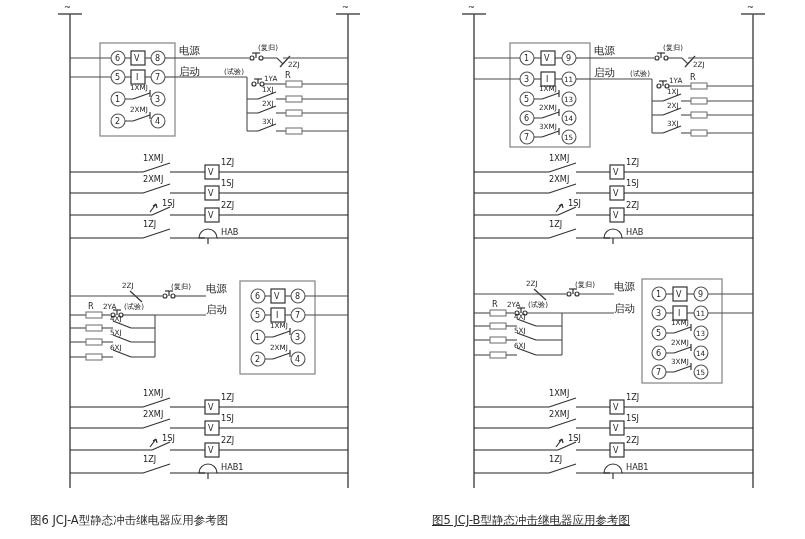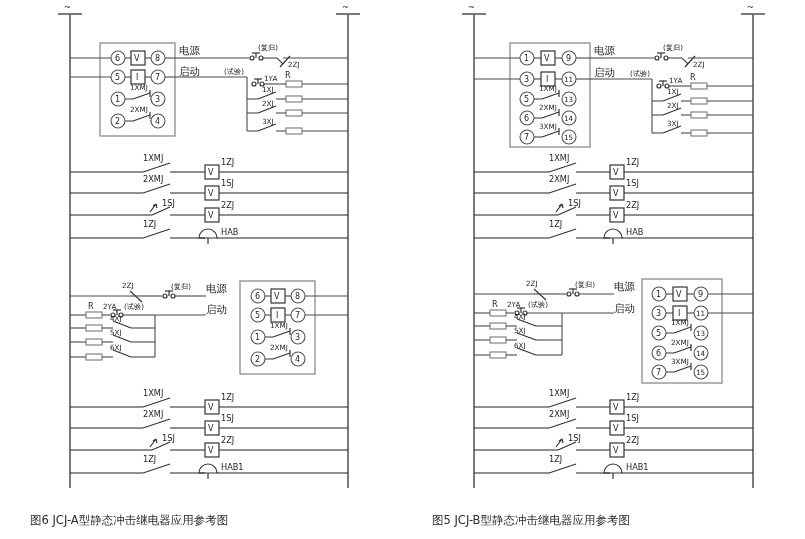--- a/index.html
+++ b/index.html
@@ -614,15 +614,15 @@
     <g>
       <path class="symline" d="M202 473 A9 9 0 0 1 220 473 Z" fill="#fff"></path>
       <line class="symline" x1="211" y1="473" x2="211" y2="479"></line>
     </g>
     <text class="t" x="224" y="470">HAB1</text>
     <line class="wire-dk" x1="220" y1="473" x2="351" y2="473"></line>
   </g>
 </svg>
 
 <div class="cap" style="left:30px;top:513px;">图6 JCJ-A型静态冲击继电器应用参考图</div>
-<div class="cap" style="left:432px;top:513px;">图5 JCJ-B型静态冲击继电器应用参考图</div>
+<div class="cap" style="left:432px;top:513px;text-decoration:underline;">图5 JCJ-B型静态冲击继电器应用参考图</div>
 
 </div>
 
 </body></html>

